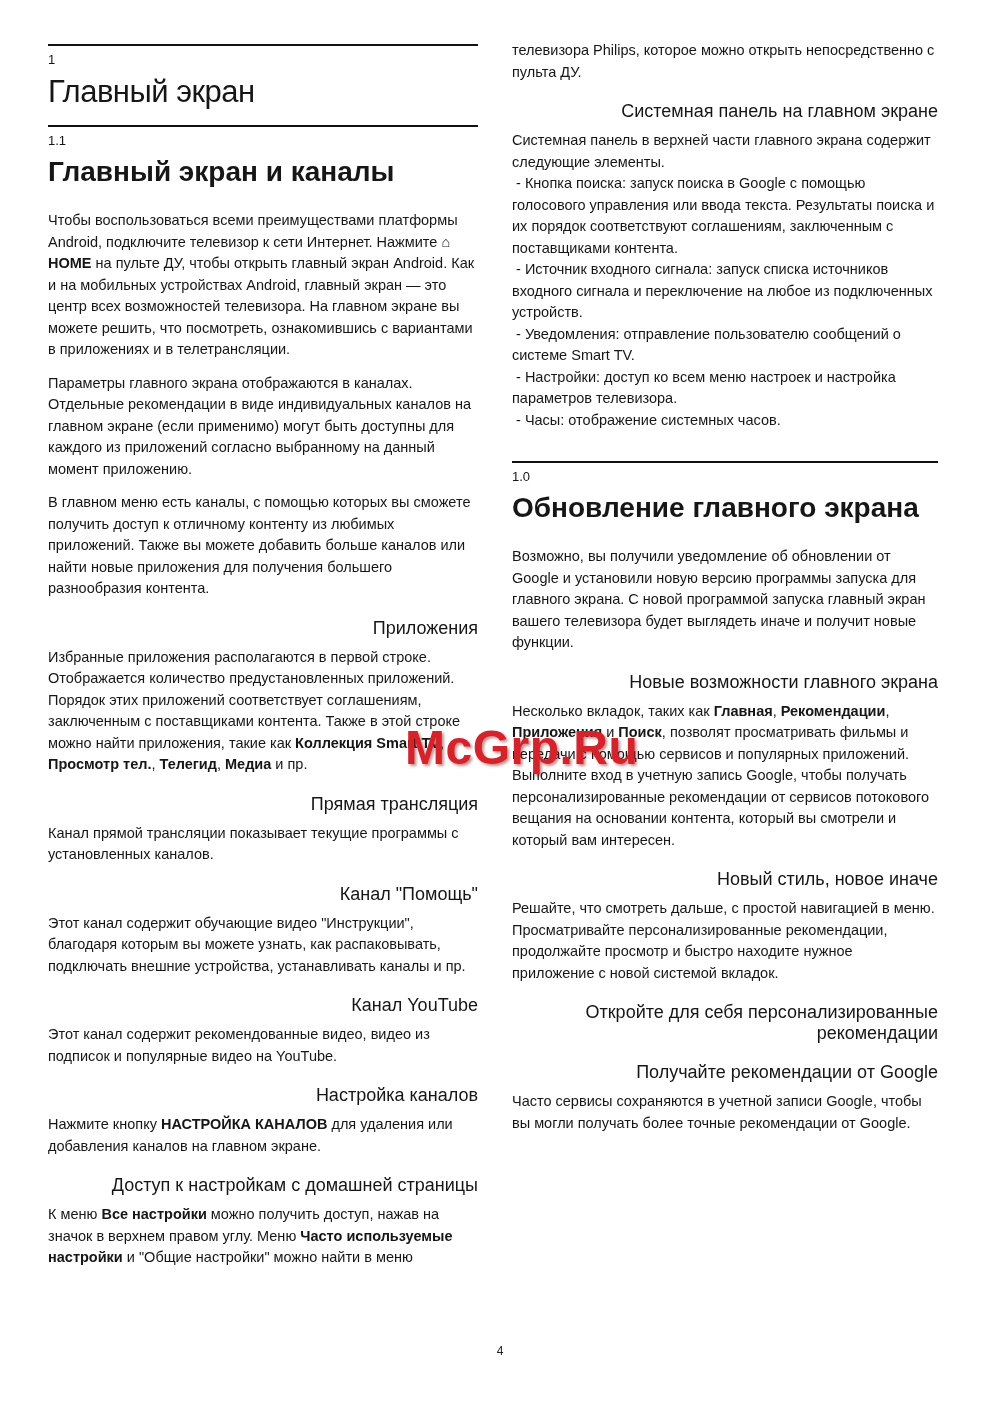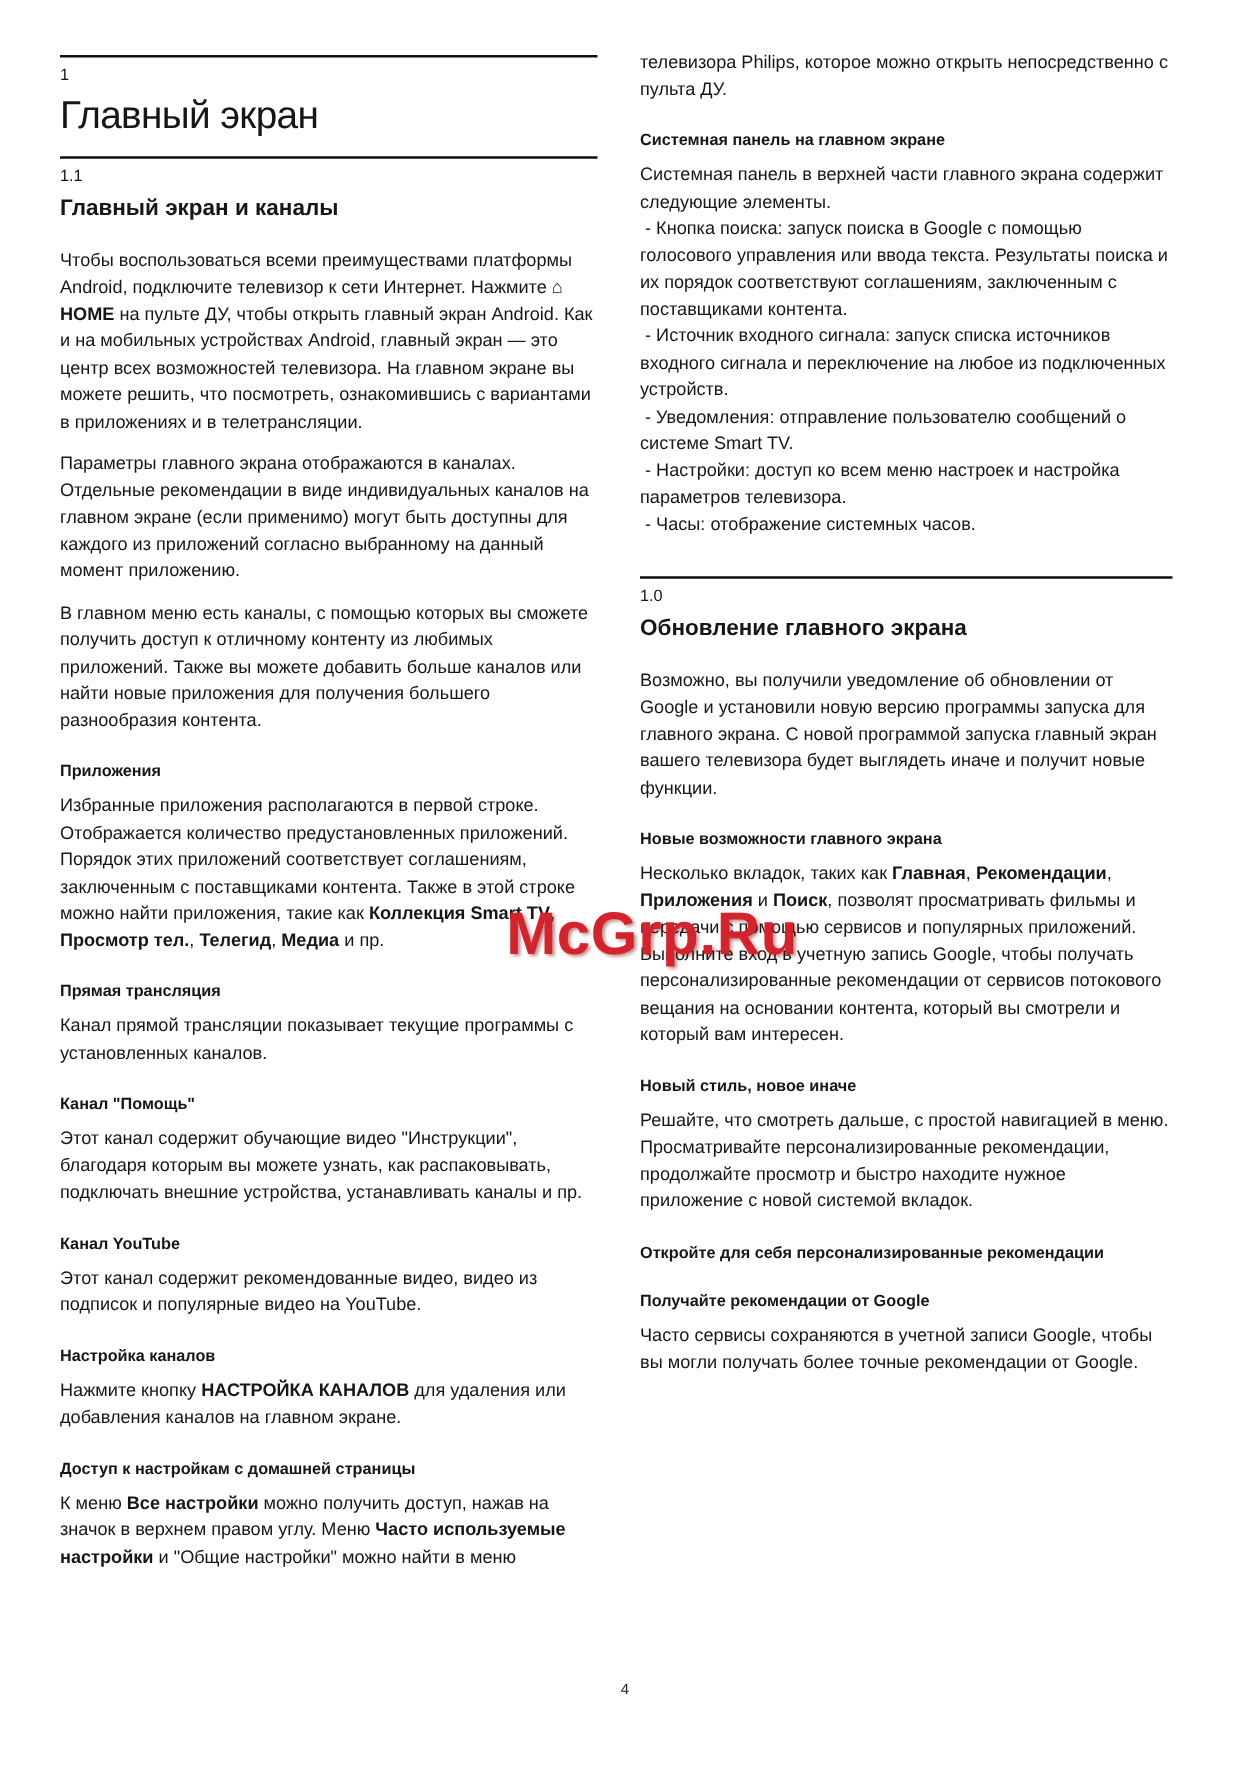--- a/index.html
+++ b/index.html
@@ -16,30 +16,30 @@
   .col-left  { left: 48px;  width: 430px; }
   .col-right { left: 512px; width: 426px; top: 40px; }
   .rule { border: none; border-top: 2px solid #111; margin: 0 0 6px 0; height: 0; }
   .rule-mid { margin-top: 30px; margin-bottom: 6px; }
   .chapter-num, .section-num { font-size: 13px; margin: 2px 0 8px 0; }
   .chapter-title {
     font-size: 31px; font-weight: 400; letter-spacing: -0.5px;
     margin: 2px 0 16px 0; line-height: 1.1;
   }
   .section-title {
-    font-size: 18px; font-weight: 700;
+    font-size: 28px; font-weight: 700;
     margin: 2px 0 22px 0; line-height: 1.15;
   }
   p {
     font-size: 14.5px; line-height: 21.5px;
     margin: 0 0 12px 0;
   }
   h3.subhead {
-    font-size: 13px; font-weight: 700;
-    margin: 18px 0 8px 0; line-height: 21px;
+    font-size: 18px; font-weight: 400;
+    margin: 18px 0 8px 0; line-height: 21px; text-align: right;
   }
   .space-before { margin-top: 40px; }
   .p-gap { margin-top: 28px; }
   .b { font-weight: 700; }
   .watermark {
     position: absolute; left: 405px; top: 690px;
     font-size: 48px; font-weight: 700;
     color: #d5232b;
     text-shadow: 2px 2px 3px rgba(110, 0, 0, 0.45);
     z-index: 5;

